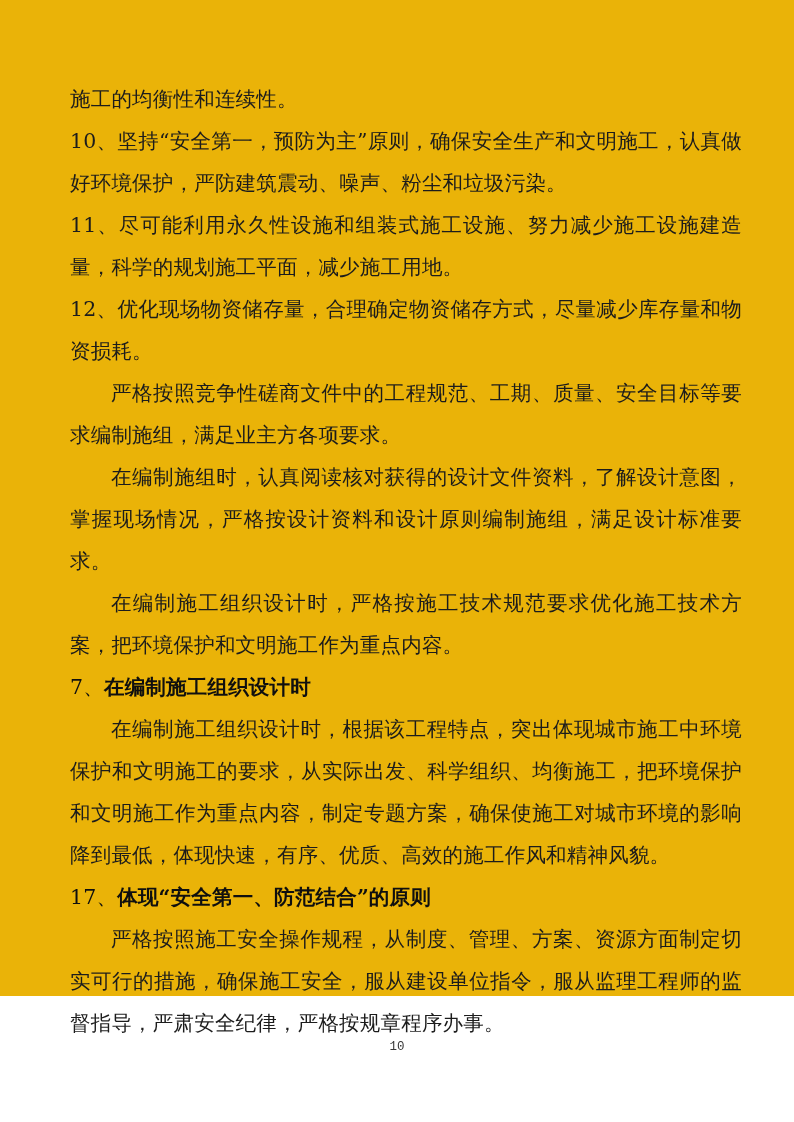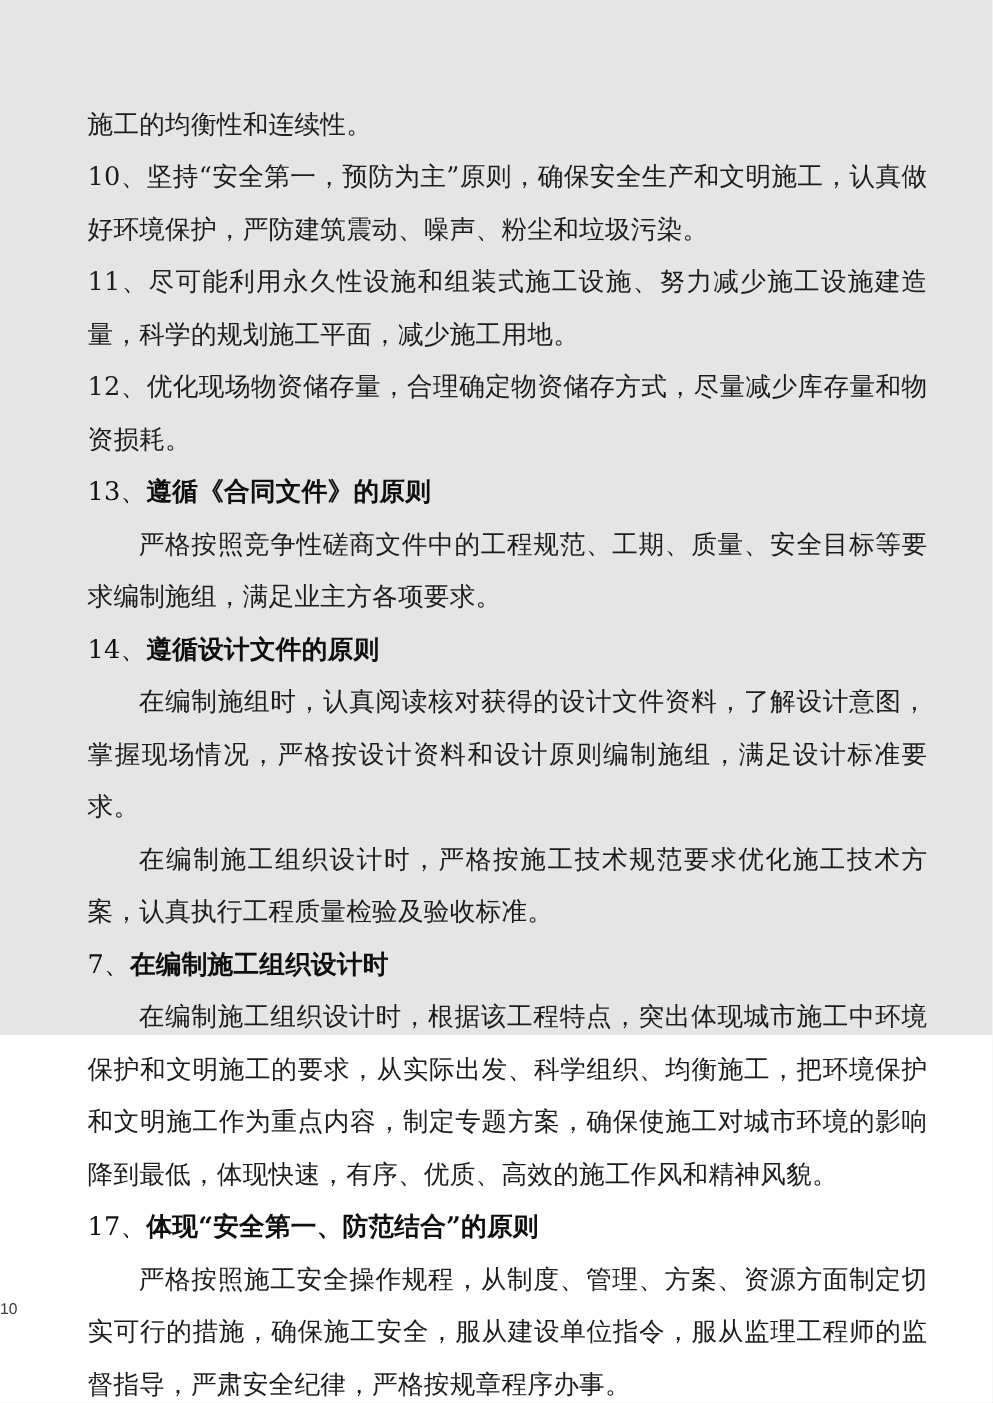--- a/index.html
+++ b/index.html
@@ -15,22 +15,22 @@
     font-family: "DejaVu Serif", "Liberation Serif", serif;
     color: #1a1a1a;
     -webkit-font-smoothing: antialiased;
   }
 
   #page {
     position: absolute;
     left: 0;
     top: 0;
     width: 794px;
-    height: 828px;
-    background: #e5e5e5;
+    height: 996px;
+    background: #eab308;
   }
 
   #content {
     position: absolute;
     left: 70px;
     top: 78px;
     width: 672px;
   }
 
   .para {
@@ -62,50 +62,49 @@
   
   .para.body {
     text-indent: 41px;
   }
 
   #page-number {
     position: absolute;
     left: 0;
     top: 1040px;
     width: 794px;
+    text-align: center;
     font-size: 12.5px;
-    font-family: Liberation Sans, sans-serif;
+    font-family: Liberation Mono, monospace;
     color: #3a3a3a;
   }
 </style>
 </head>
 <body>
 
 <div id="page">
 
   <div id="content">
 
     <p class="para list-item">施工的均衡性和连续性。</p>
 
     <p class="para list-item">10、坚持“安全第一，预防为主”原则，确保安全生产和文明施工，认真做好环境保护，严防建筑震动、噪声、粉尘和垃圾污染。</p>
 
     <p class="para list-item">11、尽可能利用永久性设施和组装式施工设施、努力减少施工设施建造量，科学的规划施工平面，减少施工用地。</p>
 
     <p class="para list-item">12、优化现场物资储存量，合理确定物资储存方式，尽量减少库存量和物资损耗。</p>
 
-    <p class="para heading"><span class="num">13、</span><span>遵循《合同文件》的原则</span></p>
 
     <p class="para body">严格按照竞争性磋商文件中的工程规范、工期、质量、安全目标等要求编制施组，满足业主方各项要求。</p>
 
-    <p class="para heading"><span class="num">14、</span><span>遵循设计文件的原则</span></p>
 
     <p class="para body">在编制施组时，认真阅读核对获得的设计文件资料，了解设计意图，掌握现场情况，严格按设计资料和设计原则编制施组，满足设计标准要求。</p>
 
 
-    <p class="para body">在编制施工组织设计时，严格按施工技术规范要求优化施工技术方案，认真执行工程质量检验及验收标准。</p>
+    <p class="para body">在编制施工组织设计时，严格按施工技术规范要求优化施工技术方案，把环境保护和文明施工作为重点内容。</p>
 
     <p class="para heading"><span class="num">7、</span><span>在编制施工组织设计时</span></p>
 
     <p class="para body">在编制施工组织设计时，根据该工程特点，突出体现城市施工中环境保护和文明施工的要求，从实际出发、科学组织、均衡施工，把环境保护和文明施工作为重点内容，制定专题方案，确保使施工对城市环境的影响降到最低，体现快速，有序、优质、高效的施工作风和精神风貌。</p>
 
     <p class="para heading"><span class="num">17、</span><span>体现“安全第一、防范结合”的原则</span></p>
 
     <p class="para body">严格按照施工安全操作规程，从制度、管理、方案、资源方面制定切实可行的措施，确保施工安全，服从建设单位指令，服从监理工程师的监督指导，严肃安全纪律，严格按规章程序办事。</p>
 
   </div>

